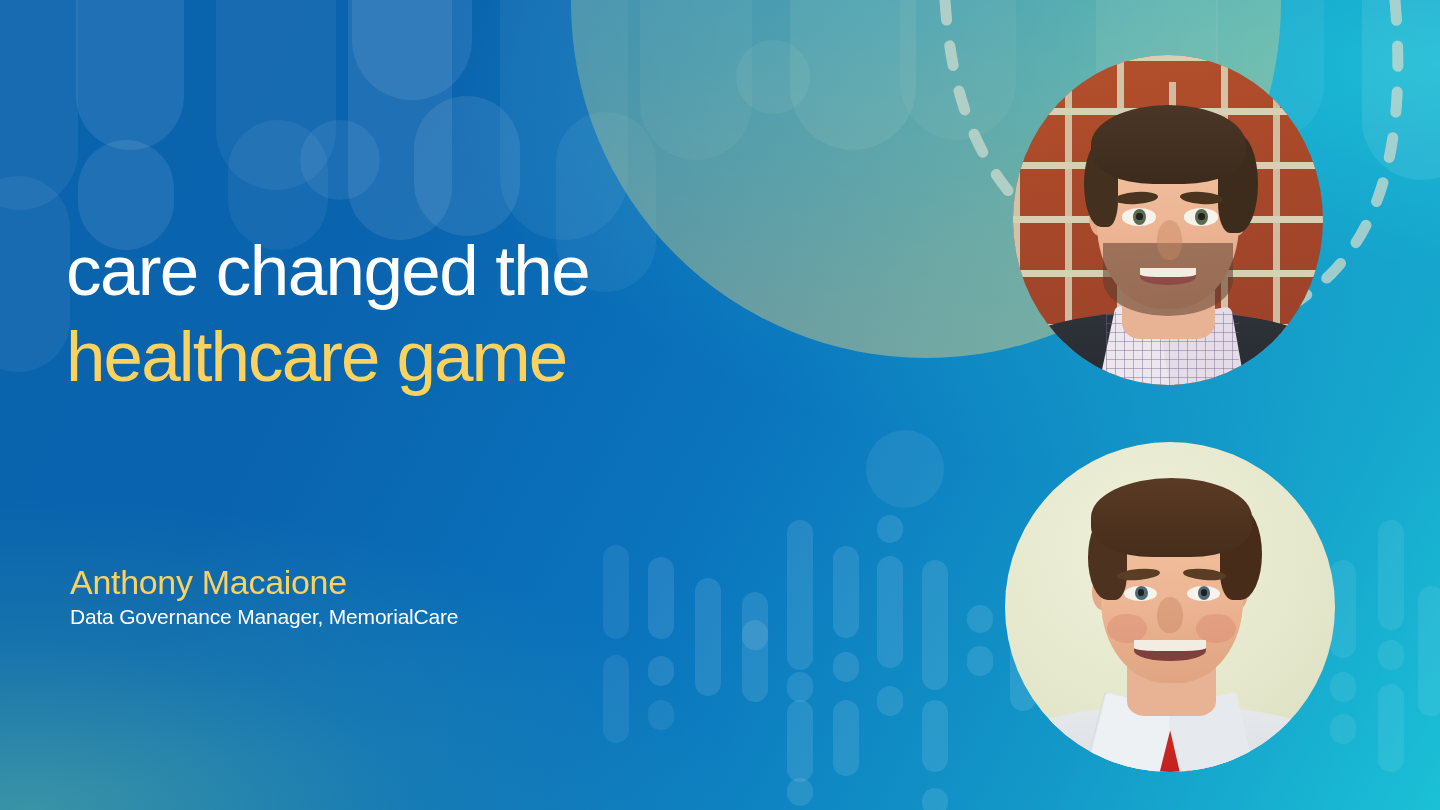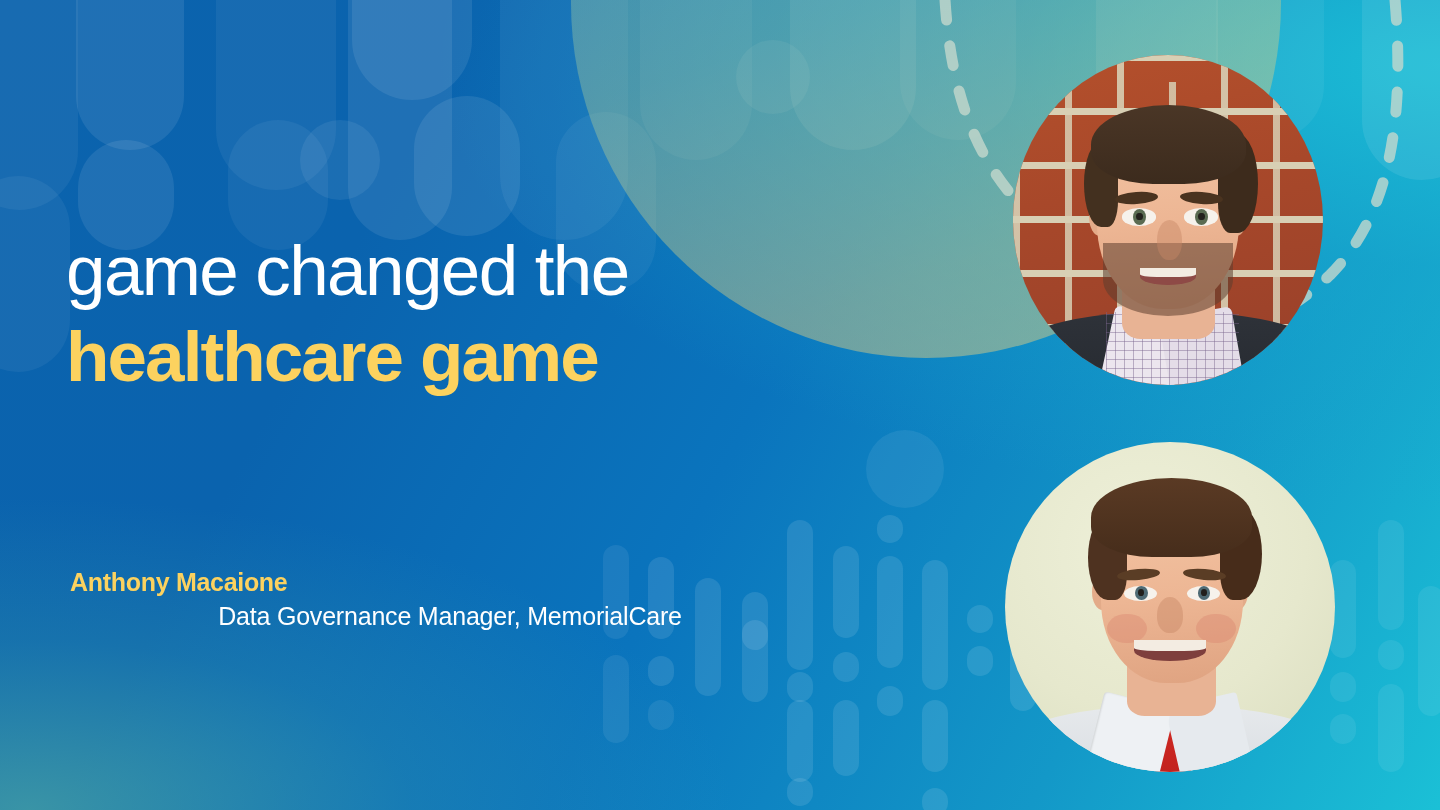--- a/index.html
+++ b/index.html
@@ -48,28 +48,28 @@
   .dot-i1{position:absolute;left:129px;top:-5px;width:11px;height:11px;border-radius:50%;background:#fcd25f;}
   .dot-i2{position:absolute;left:168px;top:-5px;width:11px;height:11px;border-radius:50%;background:#fcd25f;}
   .dot-i3{position:absolute;left:47px;top:-2px;width:13px;height:13px;border-radius:50%;background:#fcd25f;}
 
   
   #headline{position:absolute;left:66px;top:228px;width:690px;}
   .hl-line{
     display:block;color:#ffffff;font-size:71px;line-height:86px;font-weight:400;
     letter-spacing:-1.6px;white-space:nowrap;
   }
-  .hl-line.accent{color:#fcd25f;font-weight:700;letter-spacing:-1.9px;}
+  .hl-line.accent{color:#fcd25f;font-weight:400;letter-spacing:-1.9px;}
 
   
   #speakers{position:absolute;left:70px;top:566px;width:760px;}
   .spk{margin-bottom:36px;}
   .spk:last-child{margin-bottom:0;}
-  .spk-name{display:block;color:#fcd25f;font-weight:700;font-size:25px;line-height:33px;letter-spacing:-.3px;}
-  .spk-role{display:block;color:#ffffff;font-weight:400;font-size:25px;line-height:35px;letter-spacing:-.2px;text-align:center;}
+  .spk-name{display:block;color:#fcd25f;font-weight:400;font-size:34px;line-height:33px;letter-spacing:-.3px;}
+  .spk-role{display:block;color:#ffffff;font-weight:400;font-size:21px;line-height:35px;letter-spacing:-.2px;}
 
   
   .portrait{position:absolute;border-radius:50%;overflow:hidden;}
   #portrait-1{left:1013px;top:55px;width:310px;height:330px;}
   #portrait-2{left:1005px;top:442px;width:330px;height:330px;}
 
   .ph{position:absolute;inset:0;}
   
   .brick{
     position:absolute;inset:0;
@@ -229,21 +229,21 @@
     <div class="wave dim" style="left:1330px;top:672px;width:26px;height:30px;"></div>
     <div class="wave dim" style="left:1330px;top:714px;width:26px;height:30px;"></div>
     <div class="wave dim" style="left:1378px;top:520px;width:26px;height:110px;"></div>
     <div class="wave dim" style="left:1378px;top:640px;width:26px;height:30px;"></div>
     <div class="wave dim" style="left:1378px;top:684px;width:26px;height:88px;"></div>
     <div class="wave dim" style="left:1418px;top:586px;width:26px;height:130px;"></div>
   </div>
 
 
   <div id="headline">
-    <span class="hl-line">game changed the</span>
+    <span class="hl-line">care changed the</span>
     <span class="hl-line accent">healthcare game</span>
   </div>
 
   <div id="speakers">
     <div class="spk">
       <span class="spk-name">Anthony Macaione</span>
       <span class="spk-role">Data Governance Manager, MemorialCare</span>
     </div>
   </div>
 

